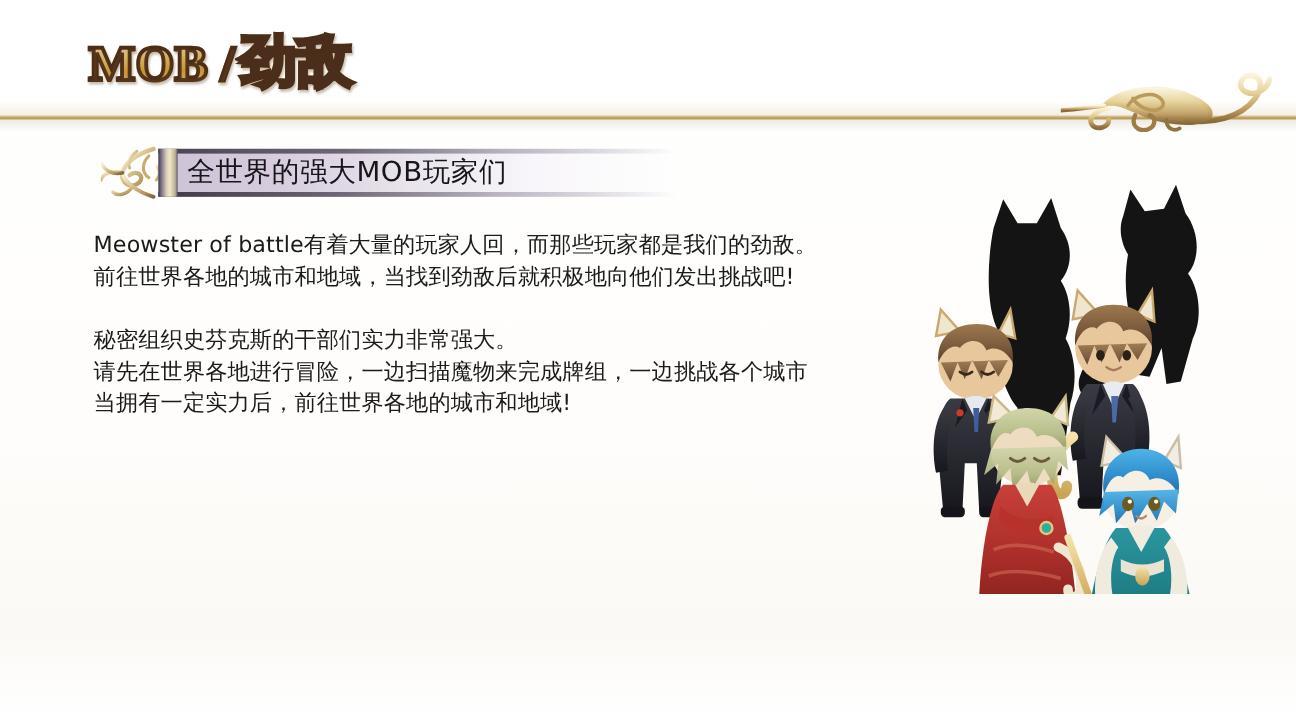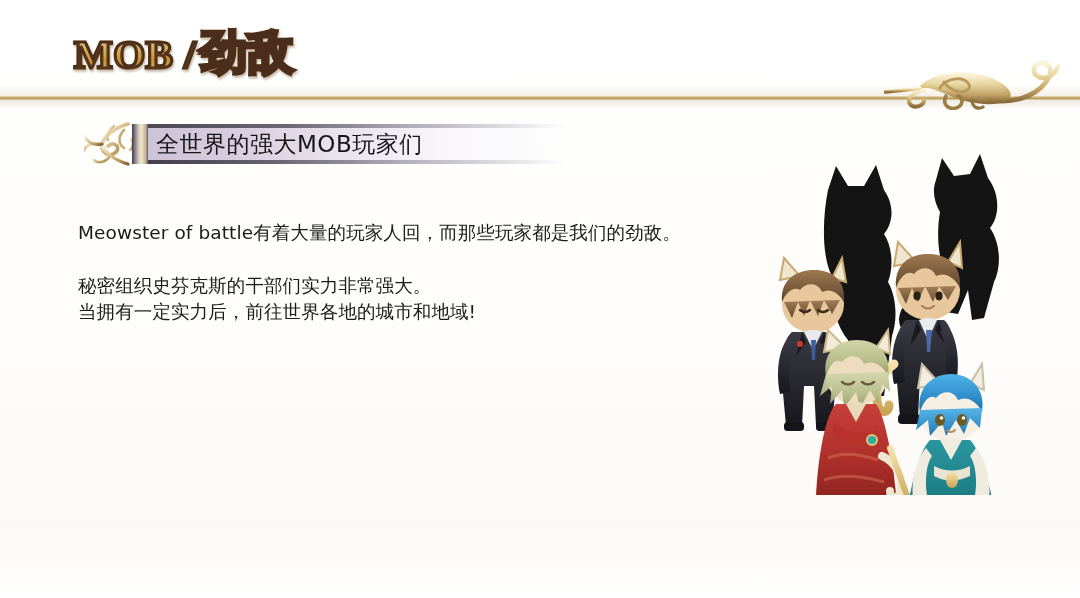--- a/index.html
+++ b/index.html
@@ -174,21 +174,20 @@
     white-space: nowrap;
     z-index: 3;
   }
 
   
   .body-copy {
     position: absolute;
     left: 78px;
     top: 192px;
     width: 700px;
-    margin-top: 28px;
   }
   .para {
     font-family: "DejaVu Sans", "Liberation Sans", sans-serif;
     font-size: 18.5px;
     line-height: 26.5px;
     color: #1b1b1b;
     letter-spacing: 0.1px;
   }
   .para + .para {
     margin-top: 26px;
@@ -278,24 +277,26 @@
 
     <div class="section-bar"></div>
     <div class="section-bar-cap"></div>
     <div class="section-title">全世界的强大MOB玩家们</div>
   </div>
 
   <div class="body-copy">
 
     <div class="para">
       <div>Meowster of battle有着大量的玩家人回，而那些玩家都是我们的劲敌。</div>
+      <div>前往世界各地的城市和地域，当找到劲敌后就积极地向他们发出挑战吧!</div>
     </div>
 
     <div class="para">
       <div>秘密组织史芬克斯的干部们实力非常强大。</div>
+      <div>请先在世界各地进行冒险，一边扫描魔物来完成牌组，一边挑战各个城市</div>
       <div>当拥有一定实力后，前往世界各地的城市和地域!</div>
     </div>
   </div>
 
   <div class="character-art">
     <svg viewBox="0 0 320 345" width="320" height="345" xmlns="http://www.w3.org/2000/svg">
       <defs>
         <linearGradient id="suit" x1="0" y1="0" x2="0" y2="1">
           <stop offset="0%" stop-color="#3a3a44"></stop>
           <stop offset="55%" stop-color="#27272f"></stop>

